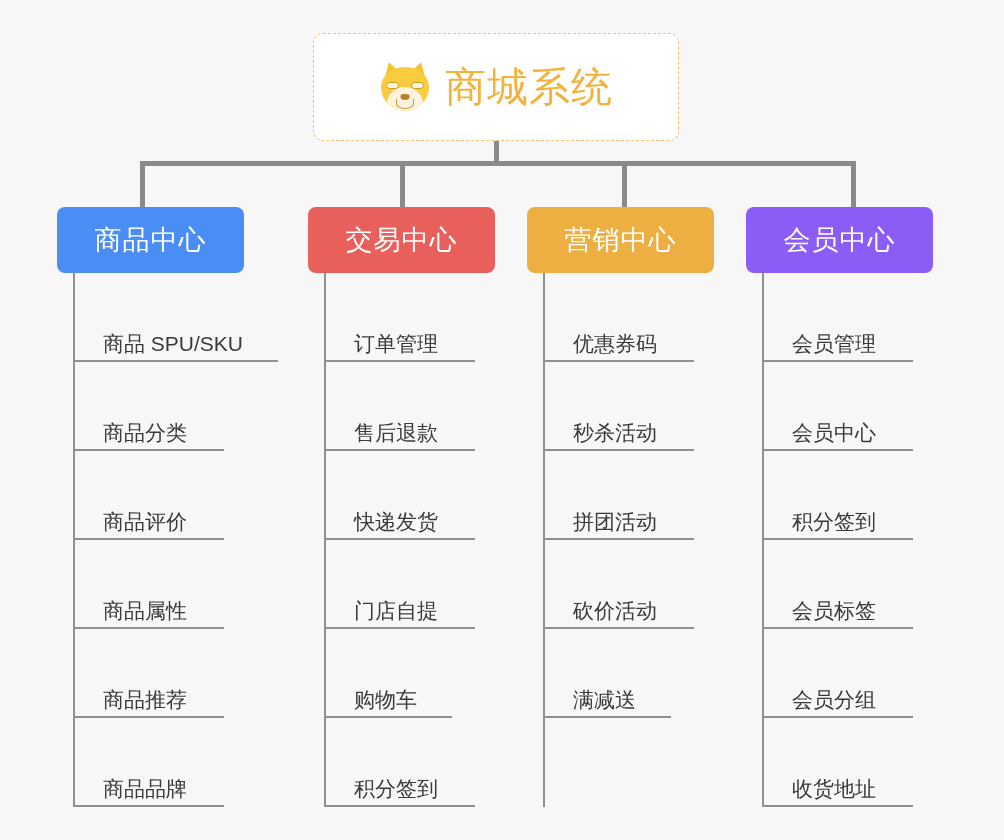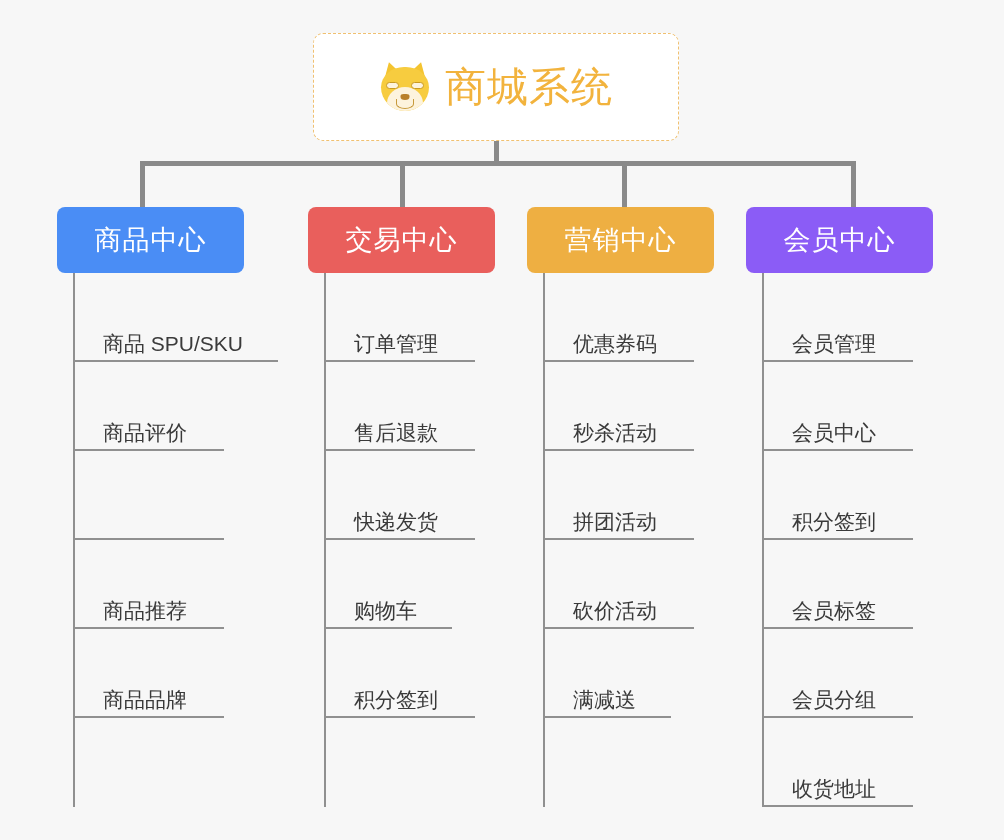--- a/index.html
+++ b/index.html
@@ -215,24 +215,29 @@
     <div class="cat-box" style="background: rgb(74, 141, 245);">
       <span>商品中心</span>
     </div>
     <div class="spine" style="height: 534px; background: rgb(144, 144, 144);"></div>
     <div class="leaf-list">
       <div class="leaf">
         <span class="leaf-label">商品 SPU/SKU</span>
         <span class="leaf-underline" style="width: 205px; background: rgb(144, 144, 144);"></span>
       </div>
       <div class="leaf">
+        <span class="leaf-label">商品分类</span>
+        <span class="leaf-underline" style="width: 151px; background: rgb(144, 144, 144);"></span>
+      </div>
+      <div class="leaf">
         <span class="leaf-label">商品评价</span>
         <span class="leaf-underline" style="width: 151px; background: rgb(144, 144, 144);"></span>
       </div>
       <div class="leaf">
+        <span class="leaf-label">商品属性</span>
         <span class="leaf-underline" style="width: 151px; background: rgb(144, 144, 144);"></span>
       </div>
       <div class="leaf">
         <span class="leaf-label">商品推荐</span>
         <span class="leaf-underline" style="width: 151px; background: rgb(144, 144, 144);"></span>
       </div>
       <div class="leaf">
         <span class="leaf-label">商品品牌</span>
         <span class="leaf-underline" style="width: 151px; background: rgb(144, 144, 144);"></span>
       </div>
@@ -251,20 +256,24 @@
       </div>
       <div class="leaf">
         <span class="leaf-label">售后退款</span>
         <span class="leaf-underline" style="width: 151px; background: rgb(144, 144, 144);"></span>
       </div>
       <div class="leaf">
         <span class="leaf-label">快递发货</span>
         <span class="leaf-underline" style="width: 151px; background: rgb(144, 144, 144);"></span>
       </div>
       <div class="leaf">
+        <span class="leaf-label">门店自提</span>
+        <span class="leaf-underline" style="width: 151px; background: rgb(144, 144, 144);"></span>
+      </div>
+      <div class="leaf">
         <span class="leaf-label">购物车</span>
         <span class="leaf-underline" style="width: 128px; background: rgb(144, 144, 144);"></span>
       </div>
       <div class="leaf">
         <span class="leaf-label">积分签到</span>
         <span class="leaf-underline" style="width: 151px; background: rgb(144, 144, 144);"></span>
       </div>
     </div>
   </div>
 

